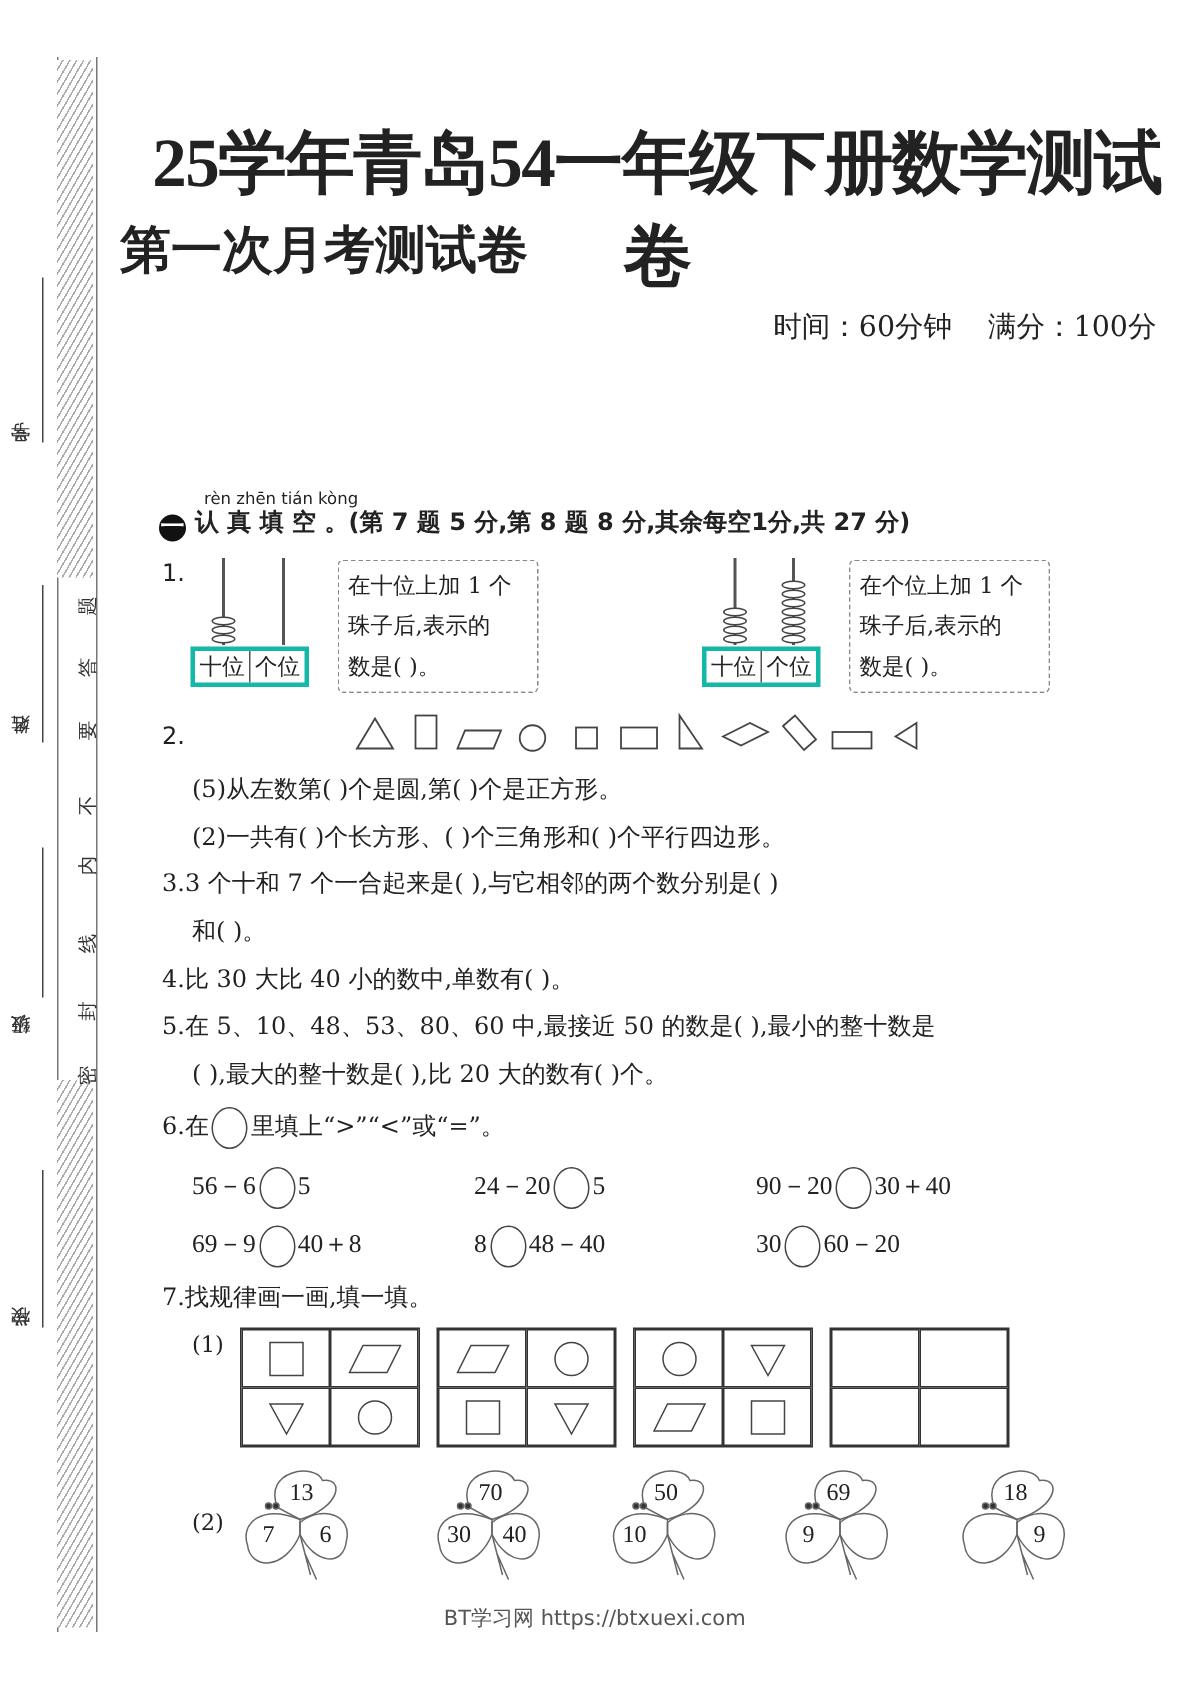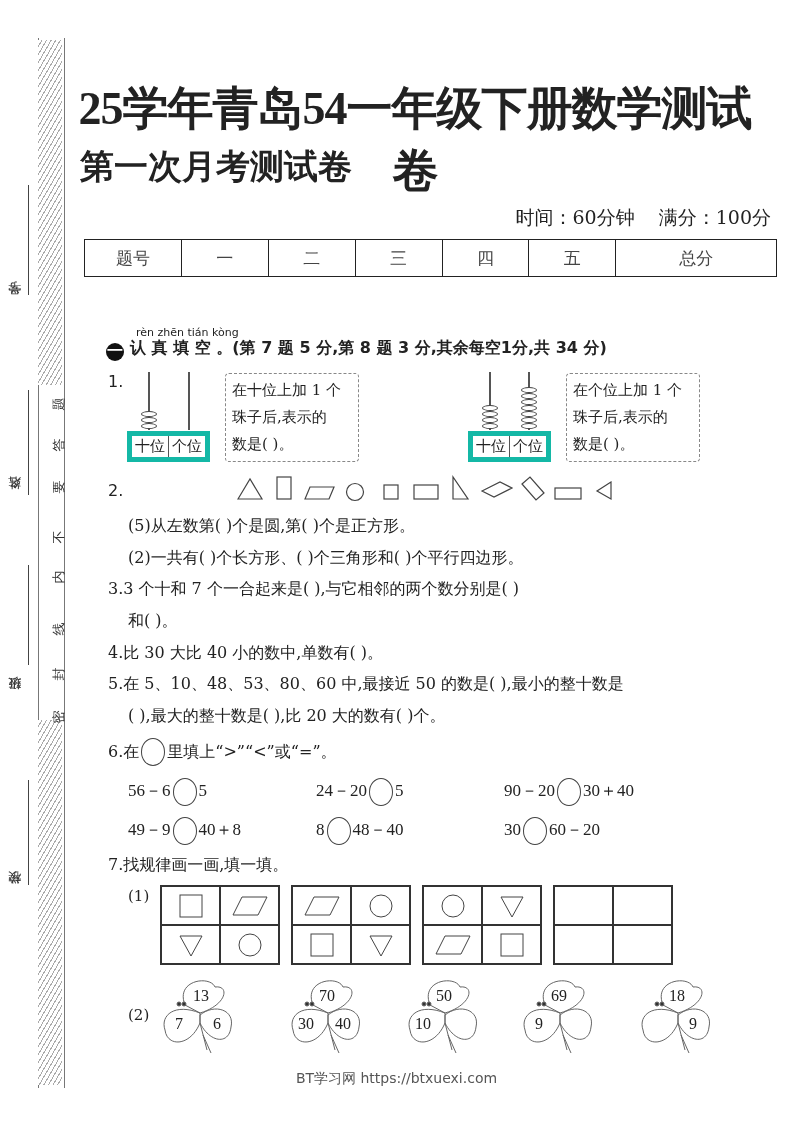--- a/index.html
+++ b/index.html
@@ -3,34 +3,34 @@
 <meta charset="utf-8">
 <style>
   html,body{margin:0;padding:0;background:#fff;}
   body{width:793px;height:1122px;position:relative;overflow:hidden;font-family:"DejaVu Serif","Liberation Serif",serif;color:#222;}
   .binding{position:absolute;left:0;top:0;width:80px;height:1122px;}
   .bline{position:absolute;top:38px;height:1050px;border-left:1.5px solid #777;}
   .hatch{position:absolute;left:38px;width:24px;background:repeating-linear-gradient(120deg,#fff 0 3px,#aaa 3px 4px);}
   .vlabel{position:absolute;left:6px;writing-mode:vertical-rl;transform:rotate(180deg);font-size:13px;color:#333;}
   .uline{position:absolute;left:28px;border-left:1px solid #444;}
   .vchar{position:absolute;left:52px;font-size:13px;color:#333;transform:rotate(-90deg);}
-  .title1{position:absolute;left:65px;top:78px;width:700px;text-align:center;font-size:46px;font-weight:bold;letter-spacing:-1px;font-family:"Liberation Serif",serif;}
+  .title1{position:absolute;left:88px;top:78px;width:700px;text-align:center;font-size:46px;font-weight:bold;letter-spacing:-1px;font-family:"Liberation Serif",serif;}
   .title2{position:absolute;left:80px;top:144px;width:700px;text-align:left;font-size:34px;font-weight:bold;font-family:"Liberation Serif",serif;}
   .meta{position:absolute;right:22px;top:205px;font-size:19px;}
   .meta span{margin-left:18px;}
   table.score{position:absolute;left:84px;top:239px;width:693px;border-collapse:collapse;font-size:17px;}
   table.score td{border:1.5px solid #222;height:34px;text-align:center;color:#444;}
   .sec{position:absolute;left:106px;top:338px;font-family:"DejaVu Sans",sans-serif;font-size:16px;font-weight:bold;}
   .pinyin{position:absolute;left:136px;top:326px;font-size:11px;font-family:"DejaVu Sans",sans-serif;}
   .badge{display:inline-block;width:18px;height:18px;border-radius:50%;background:#111;color:#fff;text-align:center;line-height:16px;font-size:16px;vertical-align:-3px;margin-right:6px;}
   .q{position:absolute;font-size:16px;white-space:nowrap;}
   .qn{font-family:"DejaVu Sans",sans-serif;}
   .rod{position:absolute;width:1.5px;background:#555;}
   .bead{position:absolute;width:14px;height:4px;border:1px solid #444;border-radius:50%;background:#fff;}
-  .placebox{position:absolute;display:flex;border:5px solid #14b8a6;font-size:15px;}
+  .placebox{position:absolute;display:flex;border:3px solid #14b8a6;font-size:15px;}
   .placebox div{padding:1px 3px;}
   .placebox div+div{border-left:1px solid #555;}
   .dashbox{position:absolute;border:1.5px dashed #888;border-radius:4px;padding:3px 6px;font-size:15px;line-height:27px;}
   .circ{display:inline-block;width:22px;height:26px;border:1px solid #444;border-radius:50%;vertical-align:middle;margin:0 2px;}
   .grid{position:absolute;width:118px;height:78px;border:1.5px solid #333;display:grid;grid-template-columns:1fr 1fr;grid-template-rows:1fr 1fr;}
   .grid div{border:0.5px solid #333;display:flex;align-items:center;justify-content:center;}
   .clover{position:absolute;width:90px;height:85px;}
   .clover .num{position:absolute;font-size:16px;font-family:"Liberation Serif",serif;}
   .footer{position:absolute;left:0;width:793px;top:1070px;text-align:center;font-family:"DejaVu Sans",sans-serif;font-size:14px;color:#555;}
 </style>
@@ -62,35 +62,26 @@
 
 <div class="title1">25学年青岛54一年级下册数学测试卷</div>
 <div class="title2">第一次月考测试卷</div>
 <div class="meta">
   <span>时间：60分钟</span>
   <span>满分：100分</span>
 </div>
 
 <table class="score">
   <tbody>
-      <tr>
-    <td style="width:14%">题号</td>
-    <td>一</td>
-    <td>二</td>
-    <td>三</td>
-    <td>四</td>
-    <td>五</td>
-    <td>总分</td>
-  </tr>
 </tbody>
   </table>
 
 <div class="pinyin">rèn zhēn tián kòng</div>
 <div class="sec">
-  <span class="badge">一</span><span>认 真 填 空 。(第 7 题 5 分,第 8 题 3 分,其余每空1分,共 34 分)</span>
+  <span class="badge">一</span><span>认 真 填 空 。(第 7 题 5 分,第 8 题 8 分,其余每空1分,共 27 分)</span>
 </div>
 
 <div class="q qn" style="left:108px;top:372px">1.</div>
 <div>
   <div class="rod" style="left:148px;top:372px;height:58px"></div>
   <div class="rod" style="left:188px;top:372px;height:58px"></div>
   <div class="bead" style="left:141px;top:411px"></div>
   <div class="bead" style="left:141px;top:417px"></div>
   <div class="bead" style="left:141px;top:423px"></div>
   <div class="placebox" style="left:127px;top:431px">
@@ -150,21 +141,21 @@
 <div class="q" style="left:108px;top:643px">4.比 30 大比 40 小的数中,单数有(                                        )。</div>
 <div class="q" style="left:108px;top:674px">5.在 5、10、48、53、80、60 中,最接近 50 的数是(        ),最小的整十数是</div>
 <div class="q" style="left:128px;top:706px">(        ),最大的整十数是(        ),比 20 大的数有(       )个。</div>
 
 <div class="q" style="left:108px;top:738px">
   <span>6.在</span><span class="circ"></span><span>里填上“&gt;”“&lt;”或“=”。</span>
 </div>
 <div class="q" style="left:128px;top:778px;font-family:'Liberation Serif',serif;font-size:17px"><span>56－6</span><span class="circ"></span><span>5</span></div>
 <div class="q" style="left:316px;top:778px;font-family:'Liberation Serif',serif;font-size:17px"><span>24－20</span><span class="circ"></span><span>5</span></div>
 <div class="q" style="left:504px;top:778px;font-family:'Liberation Serif',serif;font-size:17px"><span>90－20</span><span class="circ"></span><span>30＋40</span></div>
-<div class="q" style="left:128px;top:817px;font-family:'Liberation Serif',serif;font-size:17px"><span>49－9</span><span class="circ"></span><span>40＋8</span></div>
+<div class="q" style="left:128px;top:817px;font-family:'Liberation Serif',serif;font-size:17px"><span>69－9</span><span class="circ"></span><span>40＋8</span></div>
 <div class="q" style="left:316px;top:817px;font-family:'Liberation Serif',serif;font-size:17px"><span>8</span><span class="circ"></span><span>48－40</span></div>
 <div class="q" style="left:504px;top:817px;font-family:'Liberation Serif',serif;font-size:17px"><span>30</span><span class="circ"></span><span>60－20</span></div>
 
 <div class="q" style="left:108px;top:855px">7.找规律画一画,填一填。</div>
 <div class="q" style="left:128px;top:887px;font-size:15px">(1)</div>
 
 <div class="grid" style="left:160px;top:885px">
   <div>
       <svg width="30" height="30">
         <rect x="4" y="4" width="22" height="22" fill="none" stroke="#444"></rect>

